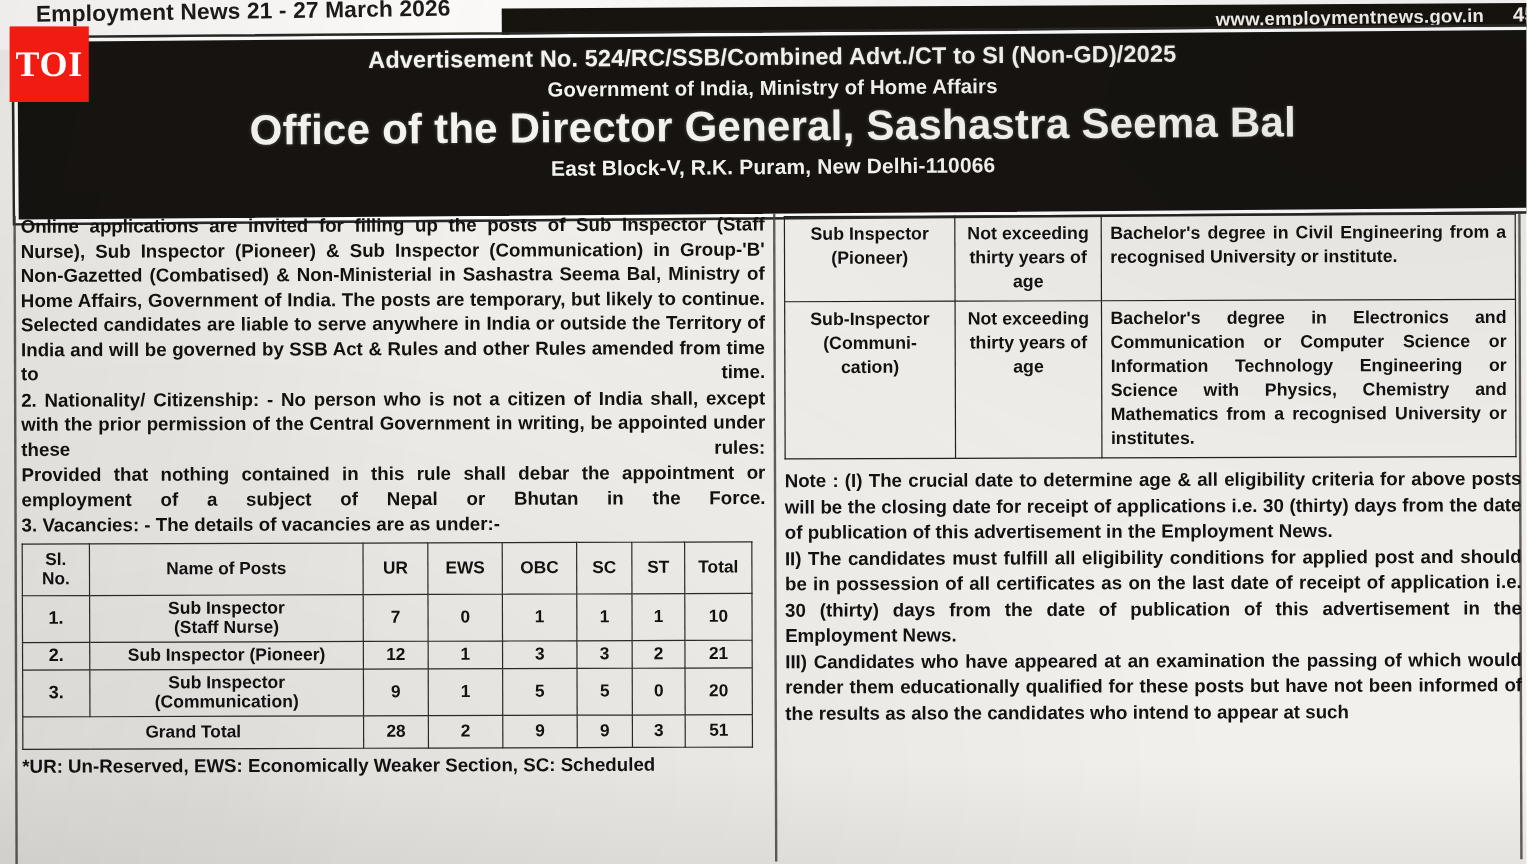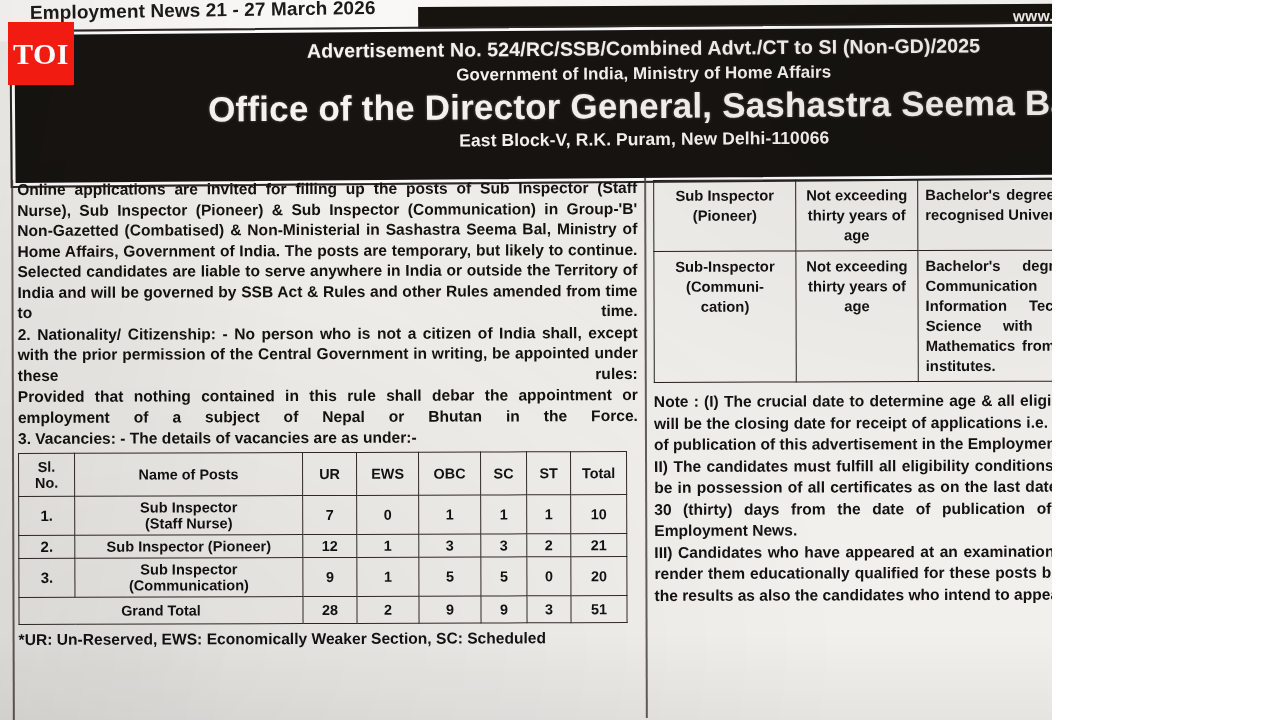--- a/index.html
+++ b/index.html
@@ -13,21 +13,21 @@
     height: 720px;
     overflow: hidden;
     font-family: "Liberation Sans", sans-serif;
     color: #101010;
   }
 
   
   .scan {
     position: absolute;
     left: 0; top: 0;
-    width: 1052px;
+    width: 1272px;
     height: 720px;
     background: #f2f0ec;
     overflow: hidden;
   }
   
   .scan::after{
     content:"";
     position:absolute; left:0; top:0; right:0; bottom:0;
     pointer-events:none;
     background:

